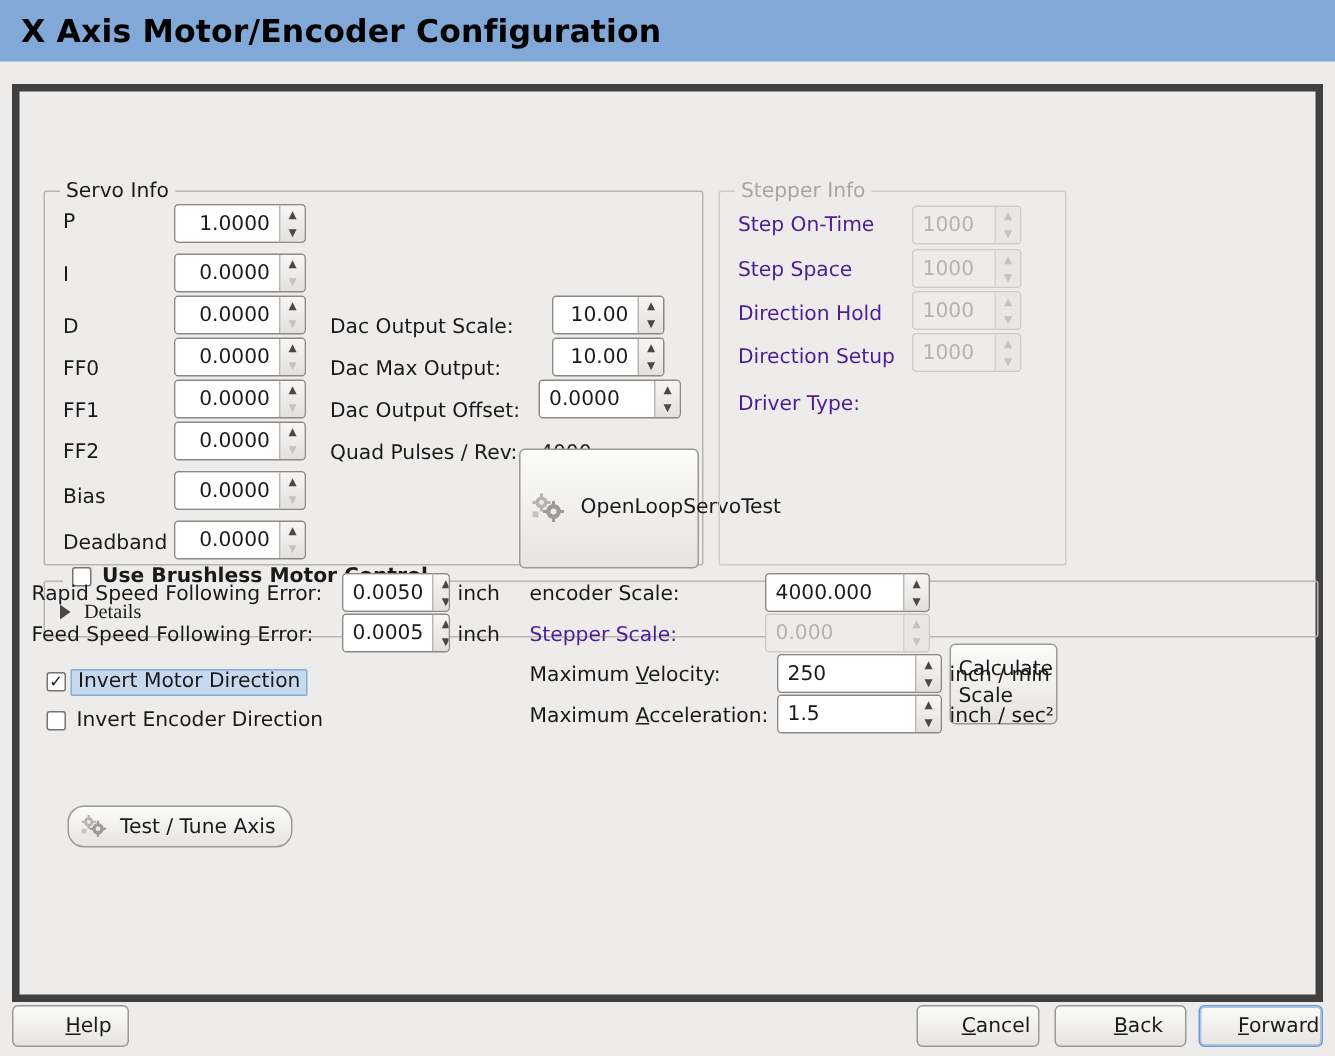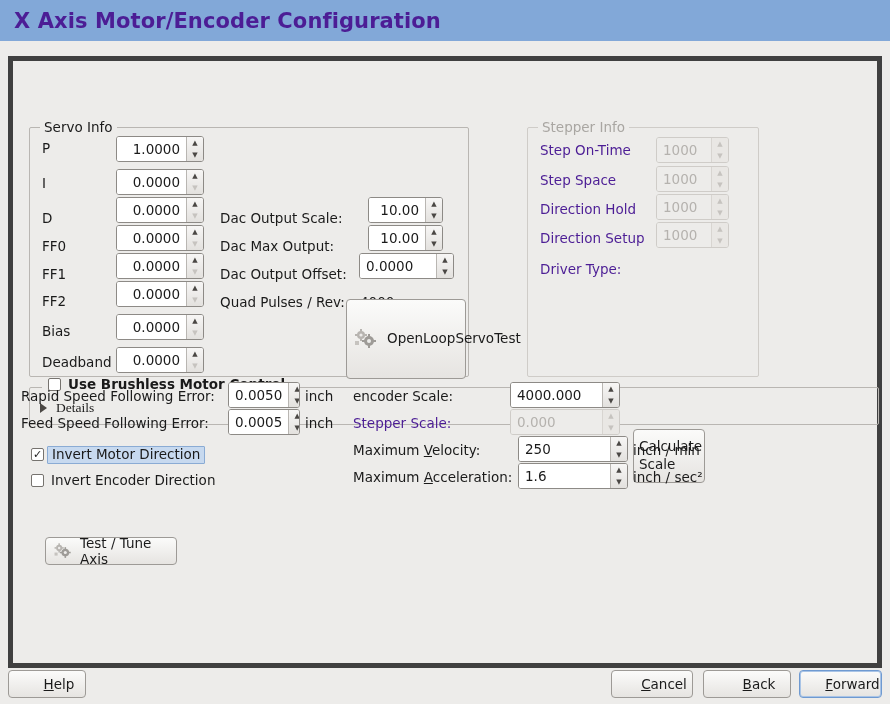--- a/index.html
+++ b/index.html
@@ -14,21 +14,21 @@
   }
 
   
   .titlebar {
     position: absolute; left: 0; top: 0;
     width: 890px; height: 41px;
     background: #82a8d8;
     display: flex; align-items: center;
   }
   .titlebar-text {
-    color: #4c1d95;
+    color: #000000;
     font-size: 21px;
     font-weight: bold;
     padding-left: 14px;
     letter-spacing: 0.1px;
   }
 
   
   .panel {
     position: absolute; left: 8px; top: 56px;
     width: 874px; height: 612px;
@@ -44,21 +44,21 @@
   }
   .groupbox > .gb-title {
     position: absolute;
     top: -9px; left: 10px;
     background: #edecea;
     padding: 0 4px;
     font-size: 13.5px;
     color: #1a1a1a;
   }
   .groupbox.disabled > .gb-title { color: #a9a6a2; }
-  .groupbox.disabled { border-color: #cfccc8; margin-left: 48px; }
+  .groupbox.disabled { border-color: #cfccc8; }
 
   #servo-group  { left: 16px;  top: 66px; width: 440px; height: 250px; }
   #stepper-group{ left: 466px; top: 66px; width: 232px; height: 250px; }
   #brushless-group { left: 16px; top: 326px; width: 850px; height: 38px; }
   #brushless-group > .gb-title { top: -10px; left: 12px; }
 
   
   .lbl { position: absolute; white-space: nowrap; line-height: 1; }
   .lbl.dim { color: #4c1d95; }
   .u { text-decoration: underline; }
@@ -150,22 +150,22 @@
     justify-content: flex-start;
     padding-left: 6px;
   }
   #open-loop-btn .gear-ic { margin-right: 8px; }
   #open-loop-btn .ol-text {
     display: flex; flex-direction: row;
     line-height: 1.28; text-align: left;
   }
 
   #testtune-btn {
-    left: 32px; top: 476px; width: 132px; height: 28px;
-    justify-content: flex-start; padding-left: 7px;
+    left: 32px; top: 476px; width: 150px; height: 28px;
+    justify-content: flex-start; padding-left: 7px; border-radius: 11px;
   }
   #testtune-btn .gear-ic { margin-right: 7px; }
 
   #calc-scale-btn {
     left: 620px; top: 368px; width: 72px; height: 54px;
     justify-content: flex-start;
     padding-left: 5px;
   }
   #calc-scale-btn .cs-text {
     display: flex; flex-direction: column;
@@ -517,21 +517,21 @@
       <span class="arrow-up"></span>
       <span class="arrow-down"></span>
     </div>
   </div>
   <div class="lbl" style="left:620px; top:383px;">inch / min</div>
 
   <div class="lbl" style="left:340px; top:410px;">
     <span>Maximum </span><span class="u">A</span><span>cceleration:</span>
   </div>
   <div class="spin left" style="left:505px; top:402px; width:110px;">
-    <div class="val">1.6</div>
+    <div class="val">1.5</div>
     <div class="btns">
       <span class="arrow-up"></span>
       <span class="arrow-down"></span>
     </div>
   </div>
   <div class="lbl" style="left:620px; top:410px;">inch / sec²</div>
 
 </div>
 
 <div class="bottombar">

